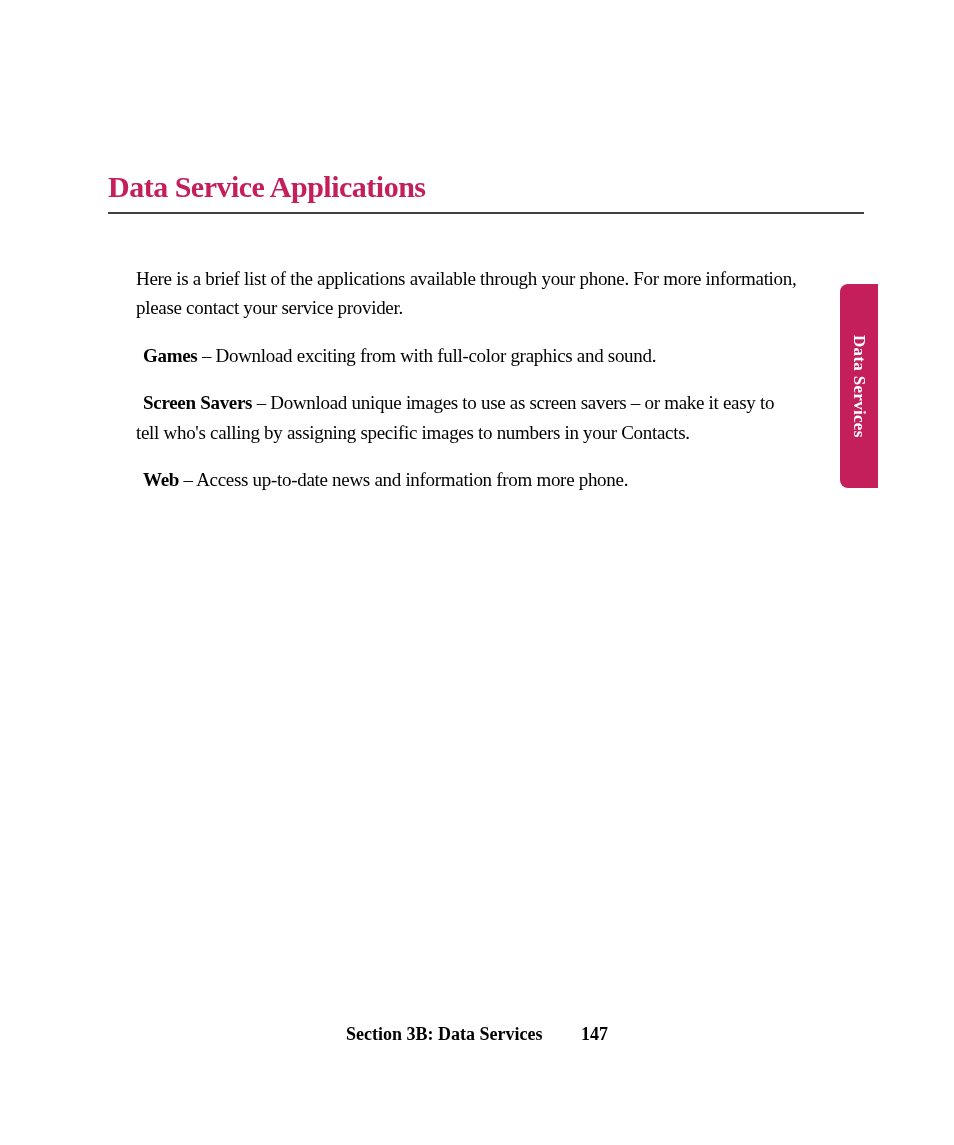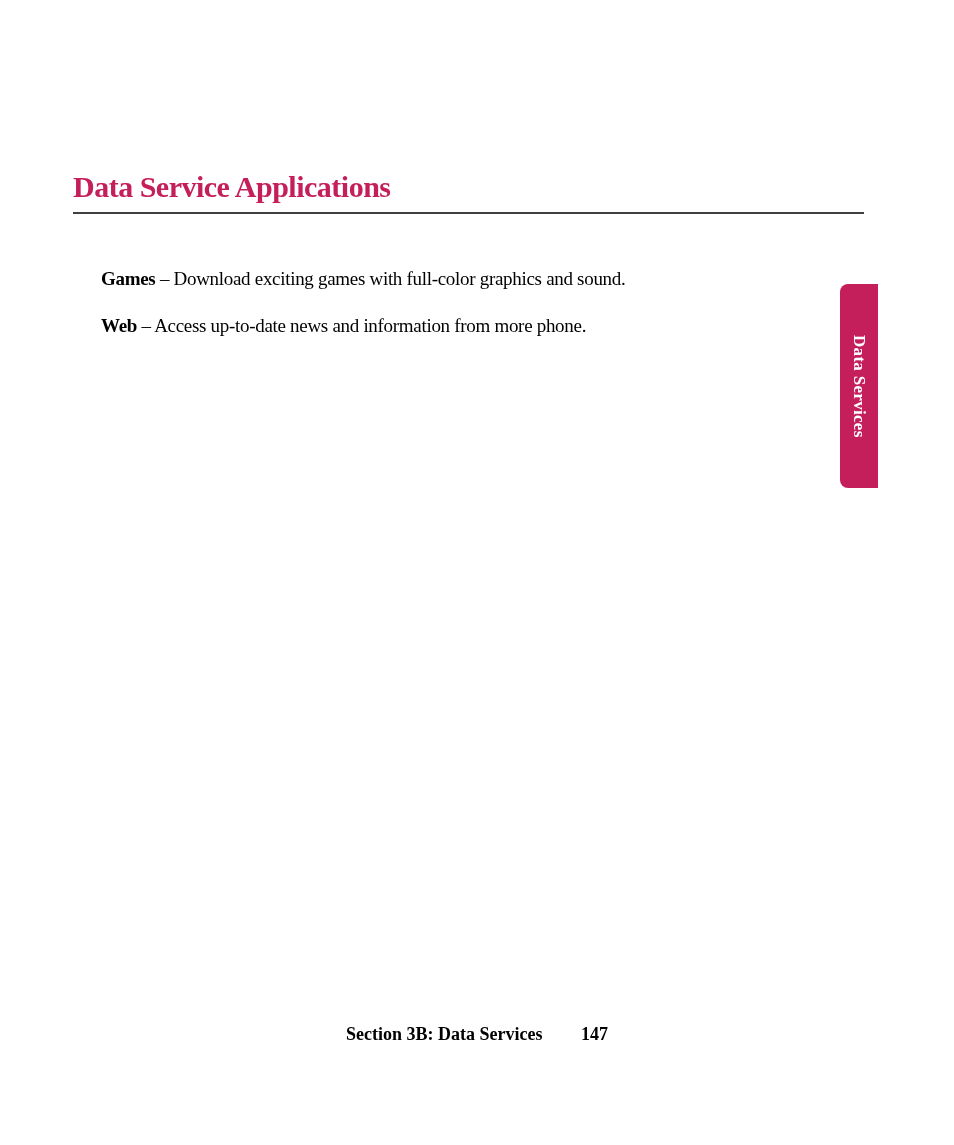--- a/index.html
+++ b/index.html
@@ -11,21 +11,21 @@
       font-family: Georgia, 'Times New Roman', serif;
       background: #ffffff;
       width: 954px;
       height: 1145px;
       position: relative;
       color: #000000;
     }
     .page-container {
       width: 100%;
       height: 100%;
-      padding: 170px 90px 100px 73px;
+      padding: 170px 90px 100px 108px;
       position: relative;
     }
     .heading {
       color: #c41e5b;
       font-size: 30px;
       font-weight: bold;
       letter-spacing: -0.5px;
       padding-bottom: 8px;
       border-bottom: 2px solid #404040;
       margin-bottom: 50px;
@@ -41,20 +41,21 @@
       margin-bottom: 18px;
     }
     .feature-paragraph {
       font-size: 19px;
       line-height: 1.55;
       letter-spacing: -0.3px;
       margin-bottom: 18px;
     }
     .feature-label {
       font-weight: bold;
+      margin-left: 7px;
     }
     .side-tab {
       position: absolute;
       right: 76px;
       top: 284px;
       width: 38px;
       height: 204px;
       background: #c41e5b;
       color: #ffffff;
       border-top-left-radius: 8px;
@@ -88,26 +89,30 @@
       margin-left: 34px;
     }
   </style>
 </head>
 <body>
 
 <div class="page-container">
   <h1 class="heading">Data Service Applications</h1>
 
   <div class="body-content">
+    <p class="intro-paragraph">Here is a brief list of the applications available through your phone. For more information, please contact your service provider.</p>
 
     <p class="feature-paragraph">
-      <span class="feature-label">Games</span><span> – </span><span>Download exciting games with full-color graphics and sound.</span>
+      <span class="feature-label">Games</span><span> – </span><span>Download exciting from with full-color graphics and sound.</span>
     </p>
 
 
+    <p class="feature-paragraph">
+      <span class="feature-label">Screen Savers</span><span> – </span><span>Download unique images to use as screen savers – or make it easy to tell who's calling by assigning specific images to numbers in your Contacts.</span>
+    </p>
 
     <p class="feature-paragraph">
       <span class="feature-label">Web</span><span> – </span><span>Access up-to-date news and information from more phone.</span>
     </p>
   </div>
 
   <div class="side-tab">
     <span class="side-tab-text">Data Services</span>
   </div>
 

